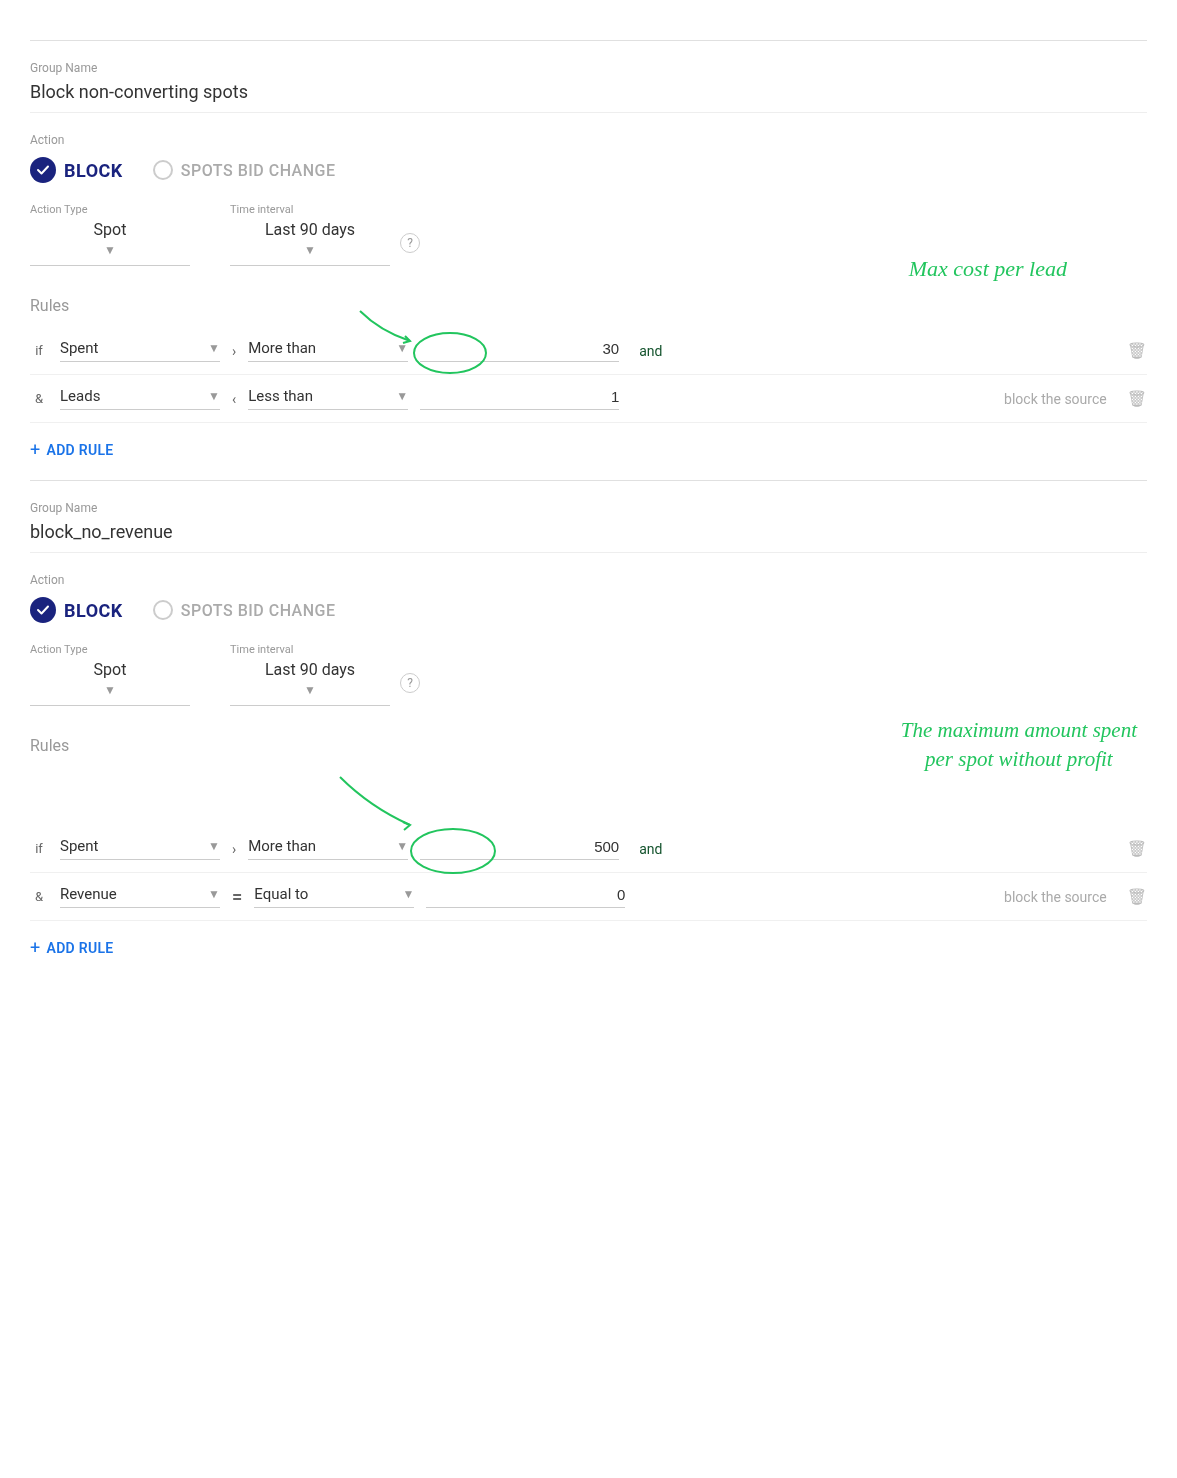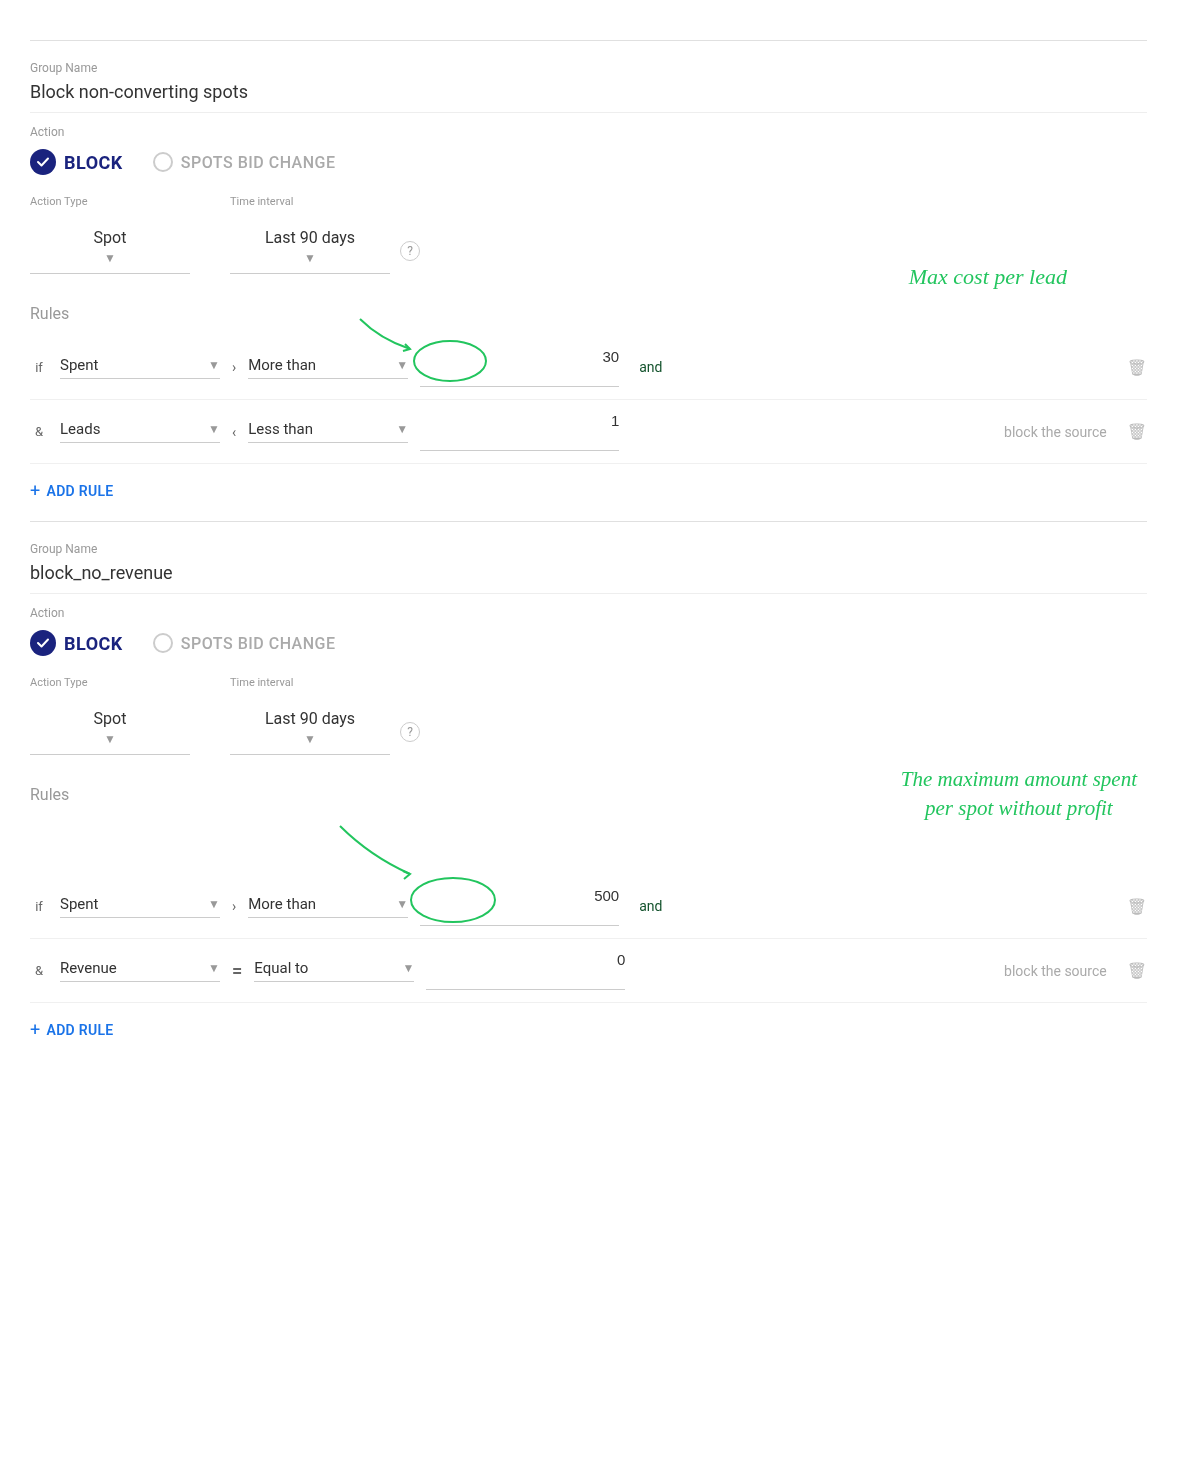--- a/index.html
+++ b/index.html
@@ -50,21 +50,21 @@
 
     .group-name-label {
       font-size: 12px;
       color: #999;
       margin-bottom: 6px;
     }
 
     .group-name-value {
       font-size: 18px;
       color: #333;
-      margin-bottom: 12px;
+      margin-bottom: 20px;
       padding-bottom: 10px;
       border-bottom: 1px solid #eee;
     }
 
     .section-label {
       font-size: 12px;
       color: #999;
       margin-bottom: 10px;
     }
 
@@ -124,21 +124,21 @@
     .action-type-row {
       display: flex;
       align-items: center;
       gap: 40px;
       margin-bottom: 20px;
     }
 
     .field-group {
       display: flex;
       flex-direction: column;
-      gap: 20px;
+      gap: 4px;
       justify-content: flex-end;
     }
 
     .field-group-label {
       font-size: 11px;
       color: #999;
     }
 
     .select-wrapper {
       display: flex;
@@ -237,21 +237,21 @@
       flex: 1;
     }
 
     .rule-number-input {
       min-width: 80px;
       border: none;
       border-bottom: 1px solid #ccc;
       font-size: 15px;
       color: #333;
       text-align: right;
-      padding-bottom: 21px;
+      padding-bottom: 4px;
       outline: none;
       background: transparent;
     }
 
     .rule-and-label {
       font-size: 14px;
       color: #14532d;
       margin-left: 8px;
     }
 

